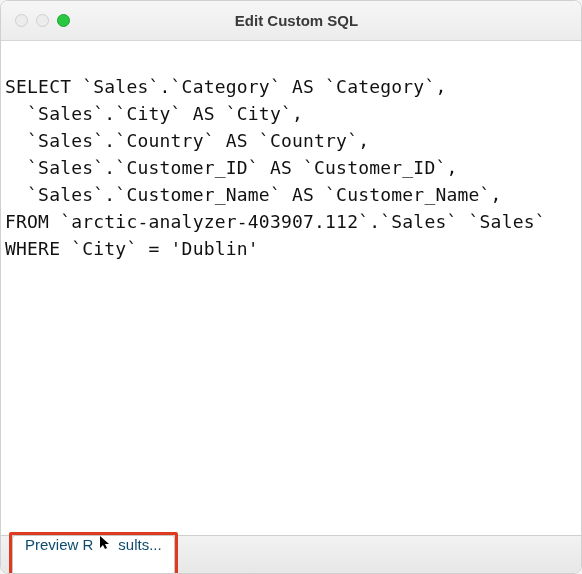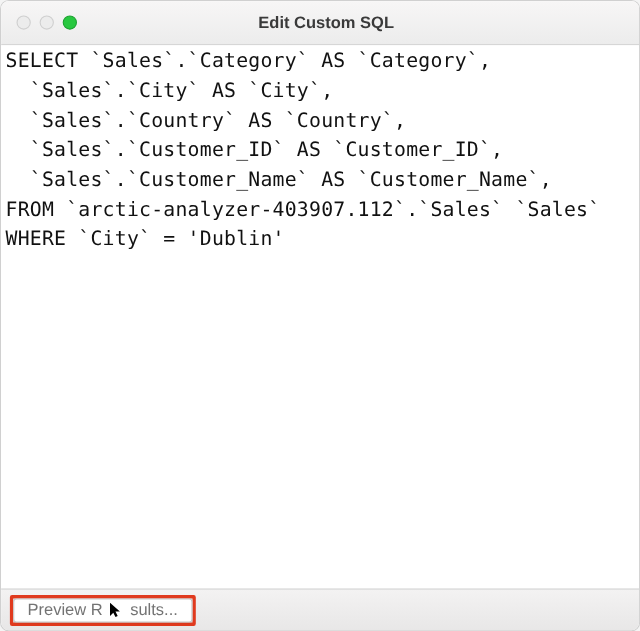--- a/index.html
+++ b/index.html
@@ -42,21 +42,21 @@
     text-align: center;
     font-size: 15px;
     font-weight: 600;
     color: #3a3a3a;
     pointer-events: none;
   }
 
   .editor {
     flex: 1;
     background: #ffffff;
-    padding: 1px 8px 8px 4px;
+    padding: 32px 8px 8px 4px;
     font-family: "SF Mono","Menlo","Consolas",monospace;
     font-size: 18px;
     line-height: 1.5;
     color: #111;
     letter-spacing: 0.2px;
     white-space: pre;
     overflow: hidden;
   }
 
   .bottombar {
@@ -64,29 +64,29 @@
     background: linear-gradient(#f3f2f2, #e8e7e7);
     border-top: 1px solid #cfcfcf;
     display: flex;
     align-items: center;
     padding: 0 8px;
     gap: 18px;
     flex-shrink: 0;
   }
 
   .btn {
-    height: 22px;
+    height: 40px;
     background: #fff;
     border: 1px solid #c6c6c6;
     border-radius: 5px;
     padding: 0 12px;
     font-size: 15px;
-    color: #737373;
+    color: #0c4a6e;
     display: inline-flex;
-    align-items: center;
+    align-items: flex-start;
     gap: 6px;
     cursor: pointer;
     box-shadow: 0 1px 0 rgba(0,0,0,0.03);
   }
 
   .highlight-box {
     border: 3px solid #e03a1e;
     border-radius: 2px;
     padding: 0;
   }

